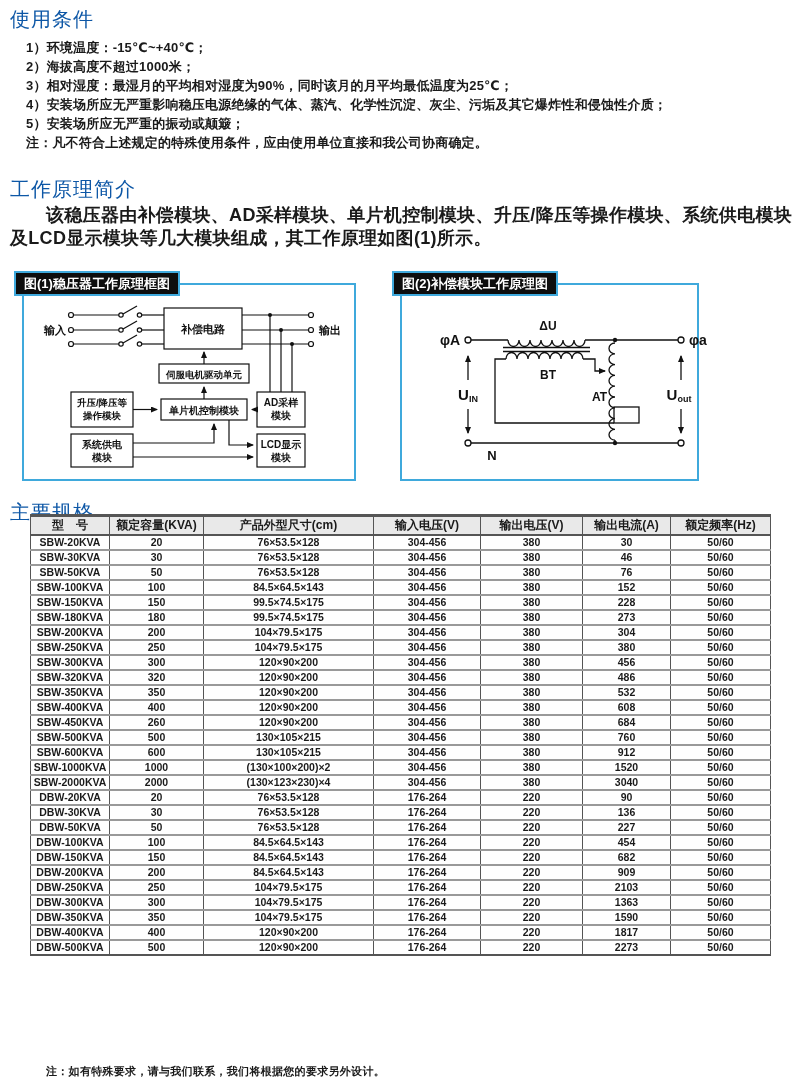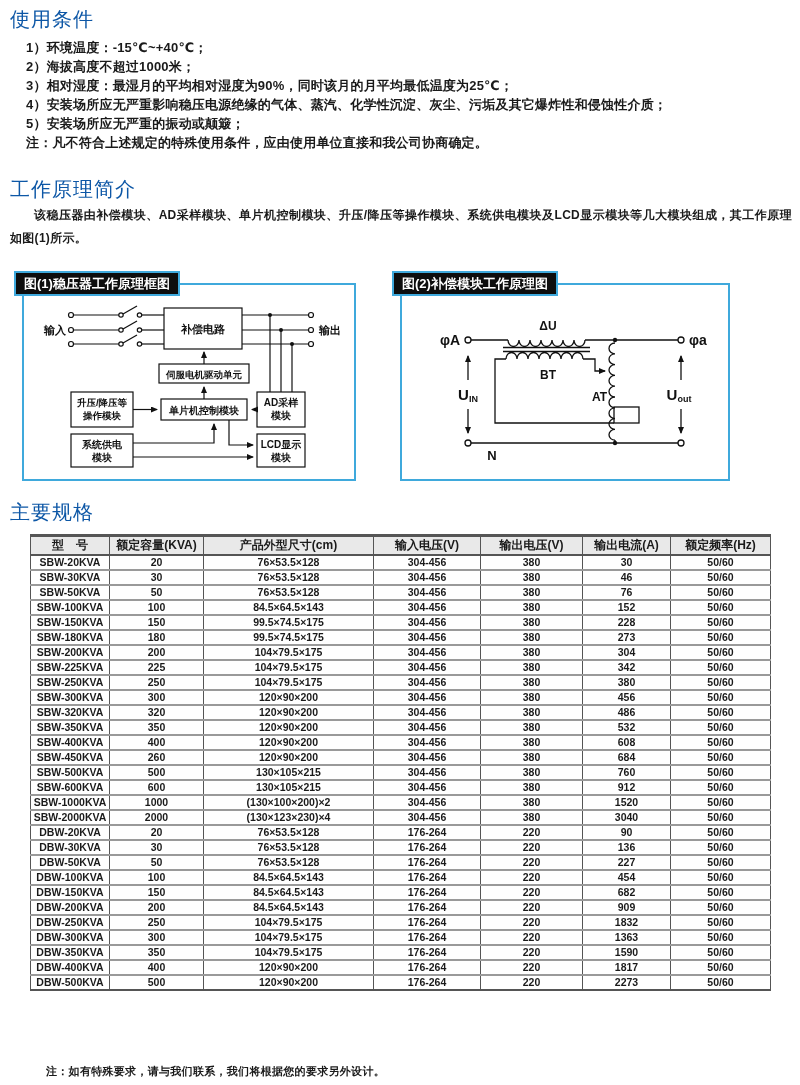--- a/index.html
+++ b/index.html
@@ -27,44 +27,44 @@
   #title-specs{top:499px;}
 
   #conditions-list{position:absolute;left:10px;top:38px;width:786px;}
   .cond-line{
     font-size:13px;font-weight:bold;line-height:19px;white-space:nowrap;
     letter-spacing:0.2px;
     margin-left:16px;
   }
   #intro-para{
     position:absolute;left:10px;top:204px;width:782px;
-    font-size:12px;font-weight:bold;line-height:23px;
+    font-size:18px;font-weight:bold;line-height:23px;
     text-indent:2em;letter-spacing:0.3px;text-align:justify;
   }
 
   .figure{
     position:absolute;top:283px;height:198px;
     border:2px solid var(--fig-border);background:#fff;
   }
   #figure1{left:22px;width:334px;}
-  #figure2{left:400px;width:330px;}
+  #figure2{left:400px;width:299px;}
   .fig-tab{
     position:absolute;left:-10px;top:-14px;
     background:#0d0d0d;color:#ffffff;
     border:2px solid var(--fig-border);
     font-size:13px;font-weight:bold;line-height:1;
     padding:4px 8px 4px 8px;white-space:nowrap;z-index:2;text-align:center;
   }
   .figure svg{position:absolute;left:0;top:0;}
   .figure svg text{
     font-family:"Liberation Sans","DejaVu Sans",sans-serif;
     font-weight:bold;fill:#111;
   }
 
-  #table-wrap{position:absolute;left:30px;top:534px;width:740px;}
+  #table-wrap{position:absolute;left:30px;top:514px;width:740px;}
   table{
     width:740px;border-collapse:collapse;table-layout:fixed;
     border-top:3px solid var(--table-line);
     border-bottom:2px solid var(--table-line);
   }
   th{
     background:var(--header-bg);
     font-size:12px;font-weight:bold;
     height:19px;line-height:16px;
     border-left:1px solid var(--table-line);
@@ -327,29 +327,20 @@
         <tr>
           <td>SBW-200KVA</td>
           <td>200</td>
           <td>104×79.5×175</td>
           <td>304-456</td>
           <td>380</td>
           <td>304</td>
           <td>50/60</td>
         </tr>
         <tr>
-          <td>SBW-225KVA</td>
-          <td>225</td>
-          <td>104×79.5×175</td>
-          <td>304-456</td>
-          <td>380</td>
-          <td>342</td>
-          <td>50/60</td>
-        </tr>
-        <tr>
           <td>SBW-250KVA</td>
           <td>250</td>
           <td>104×79.5×175</td>
           <td>304-456</td>
           <td>380</td>
           <td>380</td>
           <td>50/60</td>
         </tr>
         <tr>
           <td>SBW-300KVA</td>
@@ -485,21 +476,21 @@
           <td>220</td>
           <td>909</td>
           <td>50/60</td>
         </tr>
         <tr>
           <td>DBW-250KVA</td>
           <td>250</td>
           <td>104×79.5×175</td>
           <td>176-264</td>
           <td>220</td>
-          <td>1832</td>
+          <td>2103</td>
           <td>50/60</td>
         </tr>
         <tr>
           <td>DBW-300KVA</td>
           <td>300</td>
           <td>104×79.5×175</td>
           <td>176-264</td>
           <td>220</td>
           <td>1363</td>
           <td>50/60</td>

